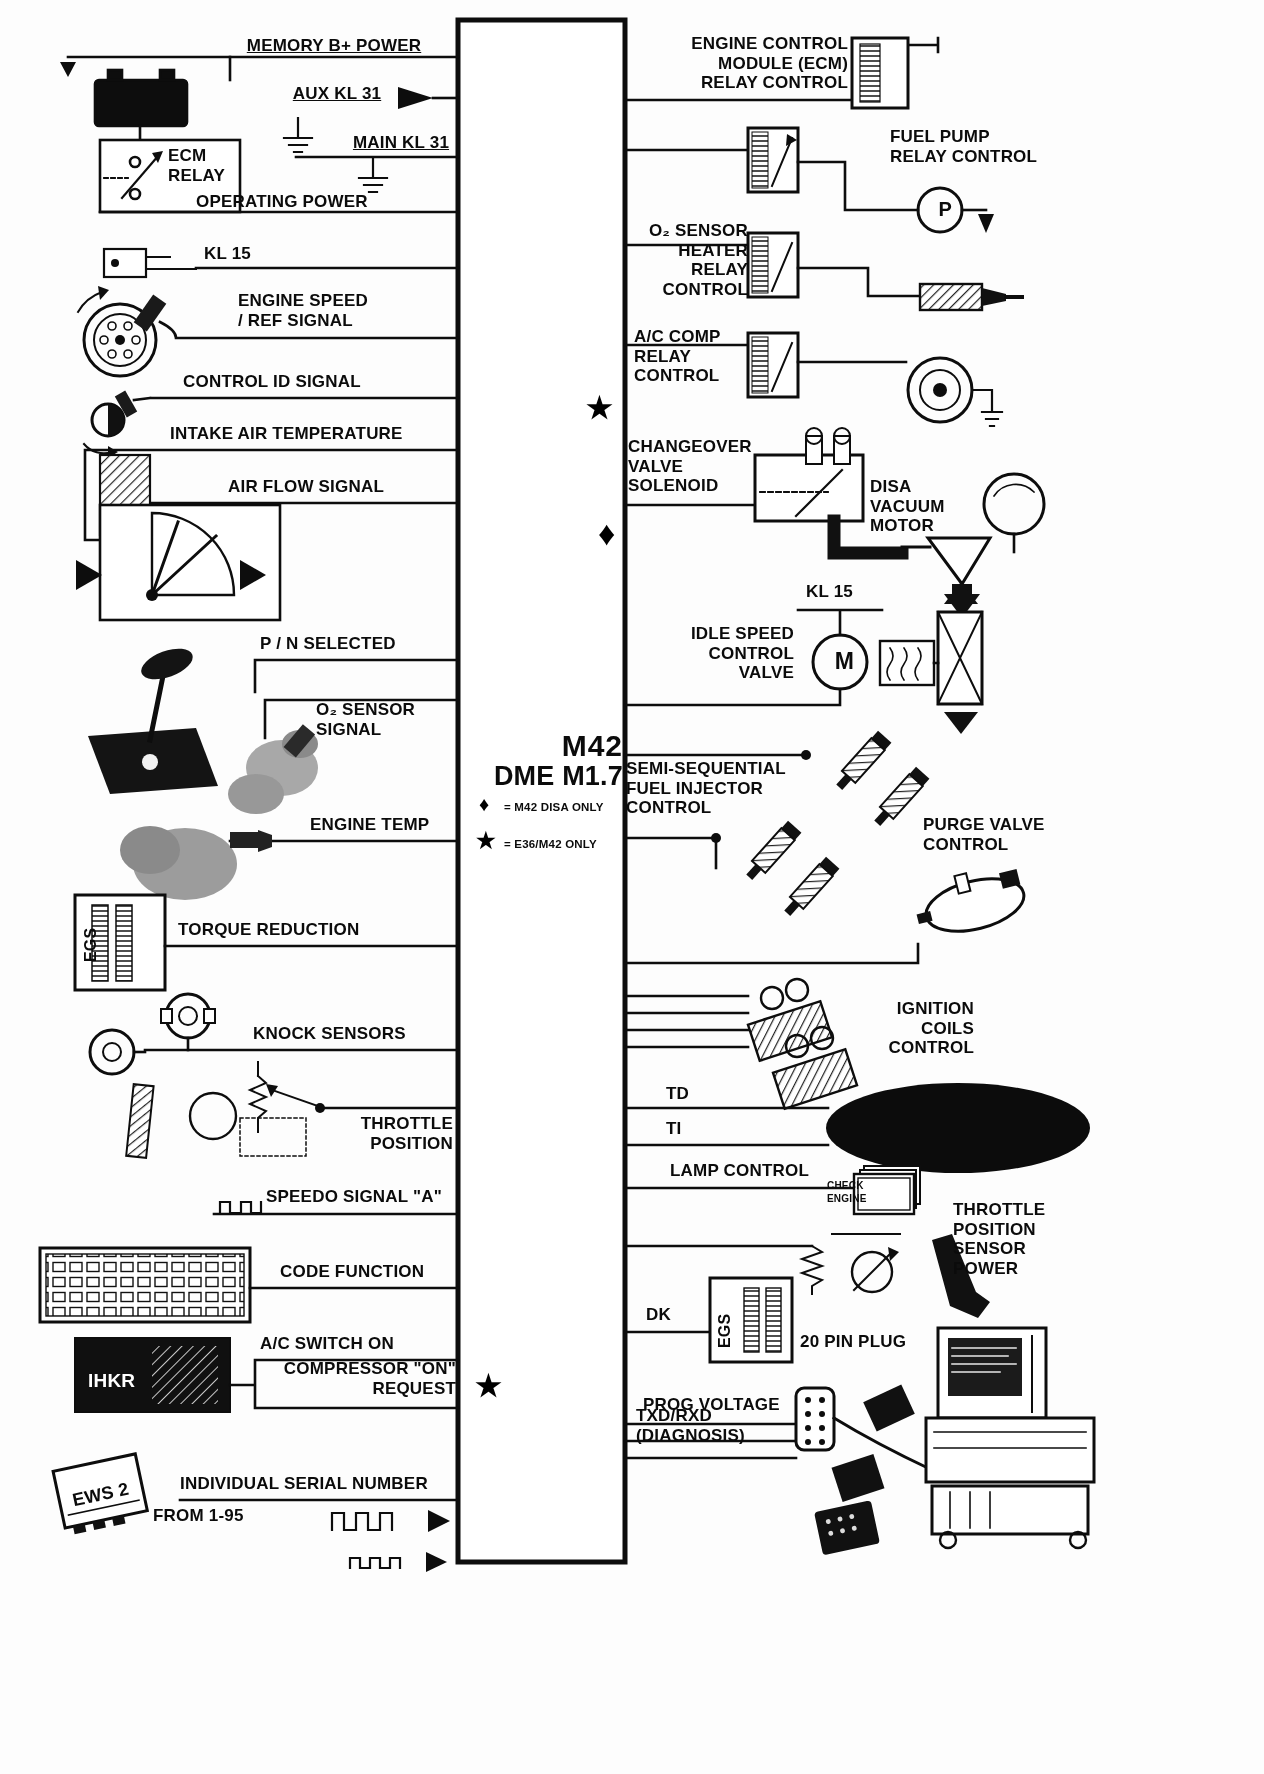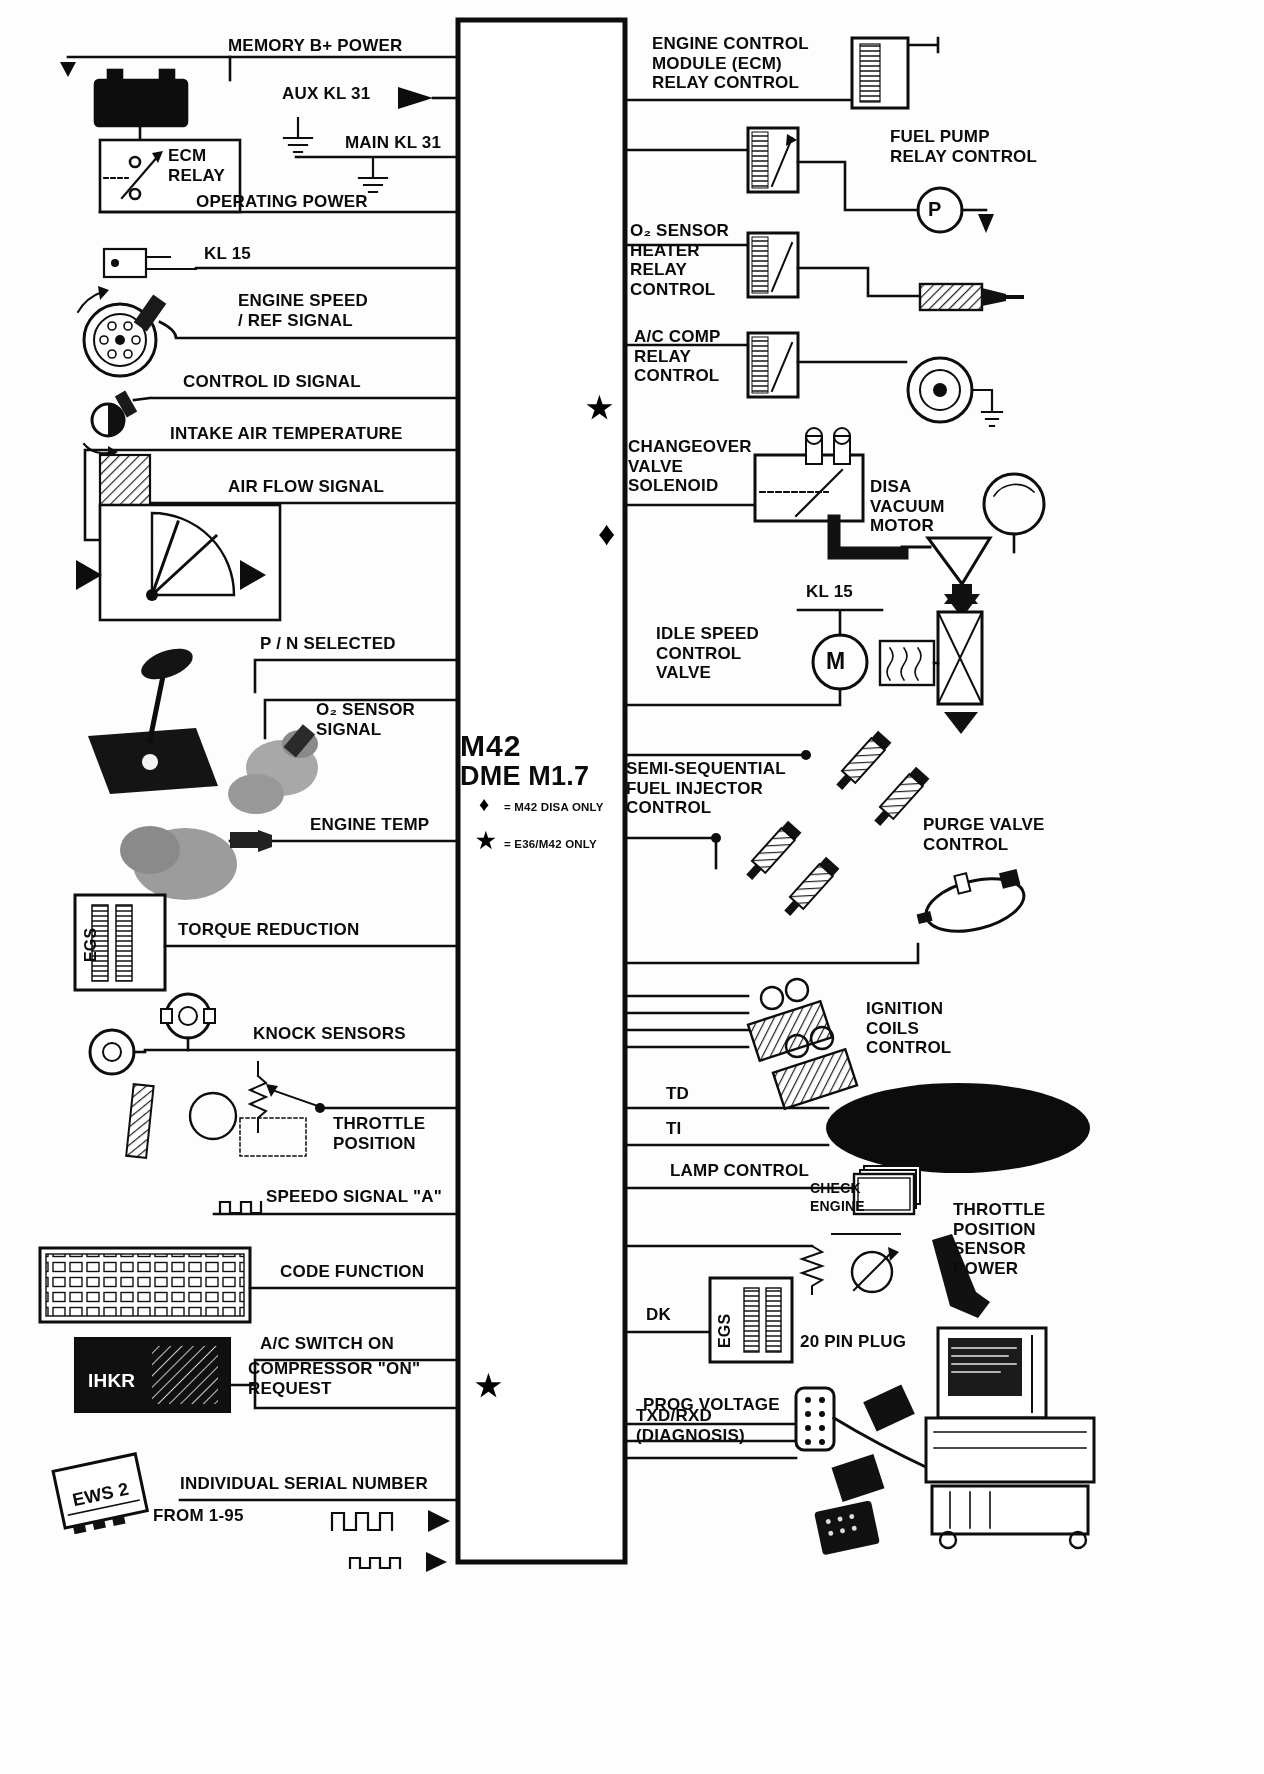--- a/index.html
+++ b/index.html
@@ -1,21 +1,21 @@
 <!DOCTYPE html>
 <html><head>
 <meta charset="utf-8">
 <style>
   html,body{margin:0;padding:0;background:#e8e8e8;}
   .canvas{position:relative;width:1264px;height:1774px;background:#fdfdfd;overflow:hidden;
           font-family:"Liberation Sans",sans-serif;}
   svg.layer{position:absolute;left:0;top:0;}
   .lbl{position:absolute;font-weight:bold;font-size:17px;color:#0b0b0b;line-height:1.16;
        white-space:pre-line;letter-spacing:.2px;}
-  .ctr{text-align:left;} .rt{text-align:left;}
+  .ctr{text-align:right;} .rt{text-align:center;text-decoration:underline;}
   .sym{position:absolute;color:#000;font-weight:bold;}
   .big{font-size:30px;letter-spacing:1px;}
   .leg{font-size:11.5px;}
   .vert{transform:rotate(-90deg);transform-origin:left top;}
 </style>
 </head>
 <body>
 
 <div class="canvas">
 
@@ -447,21 +447,21 @@
 FUEL INJECTOR
 CONTROL</div>
 <div class="lbl" style="left:923px;top:815px;width:150px">PURGE VALVE
 CONTROL</div>
 <div class="lbl ctr" style="left:866px;top:999px;width:108px">IGNITION
 COILS
 CONTROL</div>
 <div class="lbl" style="left:666px;top:1084px;width:45px">TD</div>
 <div class="lbl" style="left:666px;top:1119px;width:45px">TI</div>
 <div class="lbl" style="left:670px;top:1161px;width:145px">LAMP CONTROL</div>
-<div class="lbl ctr" style="left:810px;top:1180px;width:35px;font-size:14px;line-height:1.25">CHECK
+<div class="lbl ctr" style="left:827px;top:1180px;width:35px;font-size:10px;line-height:1.25">CHECK
 ENGINE</div>
 <div class="lbl" style="left:953px;top:1200px;width:118px">THROTTLE
 POSITION
 SENSOR
 POWER</div>
 <div class="lbl" style="left:646px;top:1305px;width:45px">DK</div>
 <div class="lbl vert" style="left:716px;top:1348px;font-size:16px">EGS</div>
 <div class="lbl" style="left:800px;top:1332px;width:130px">20 PIN PLUG</div>
 <div class="lbl" style="left:643px;top:1395px;width:155px">PROG VOLTAGE</div>
 <div class="lbl" style="left:636px;top:1406px;width:155px">TXD/RXD

